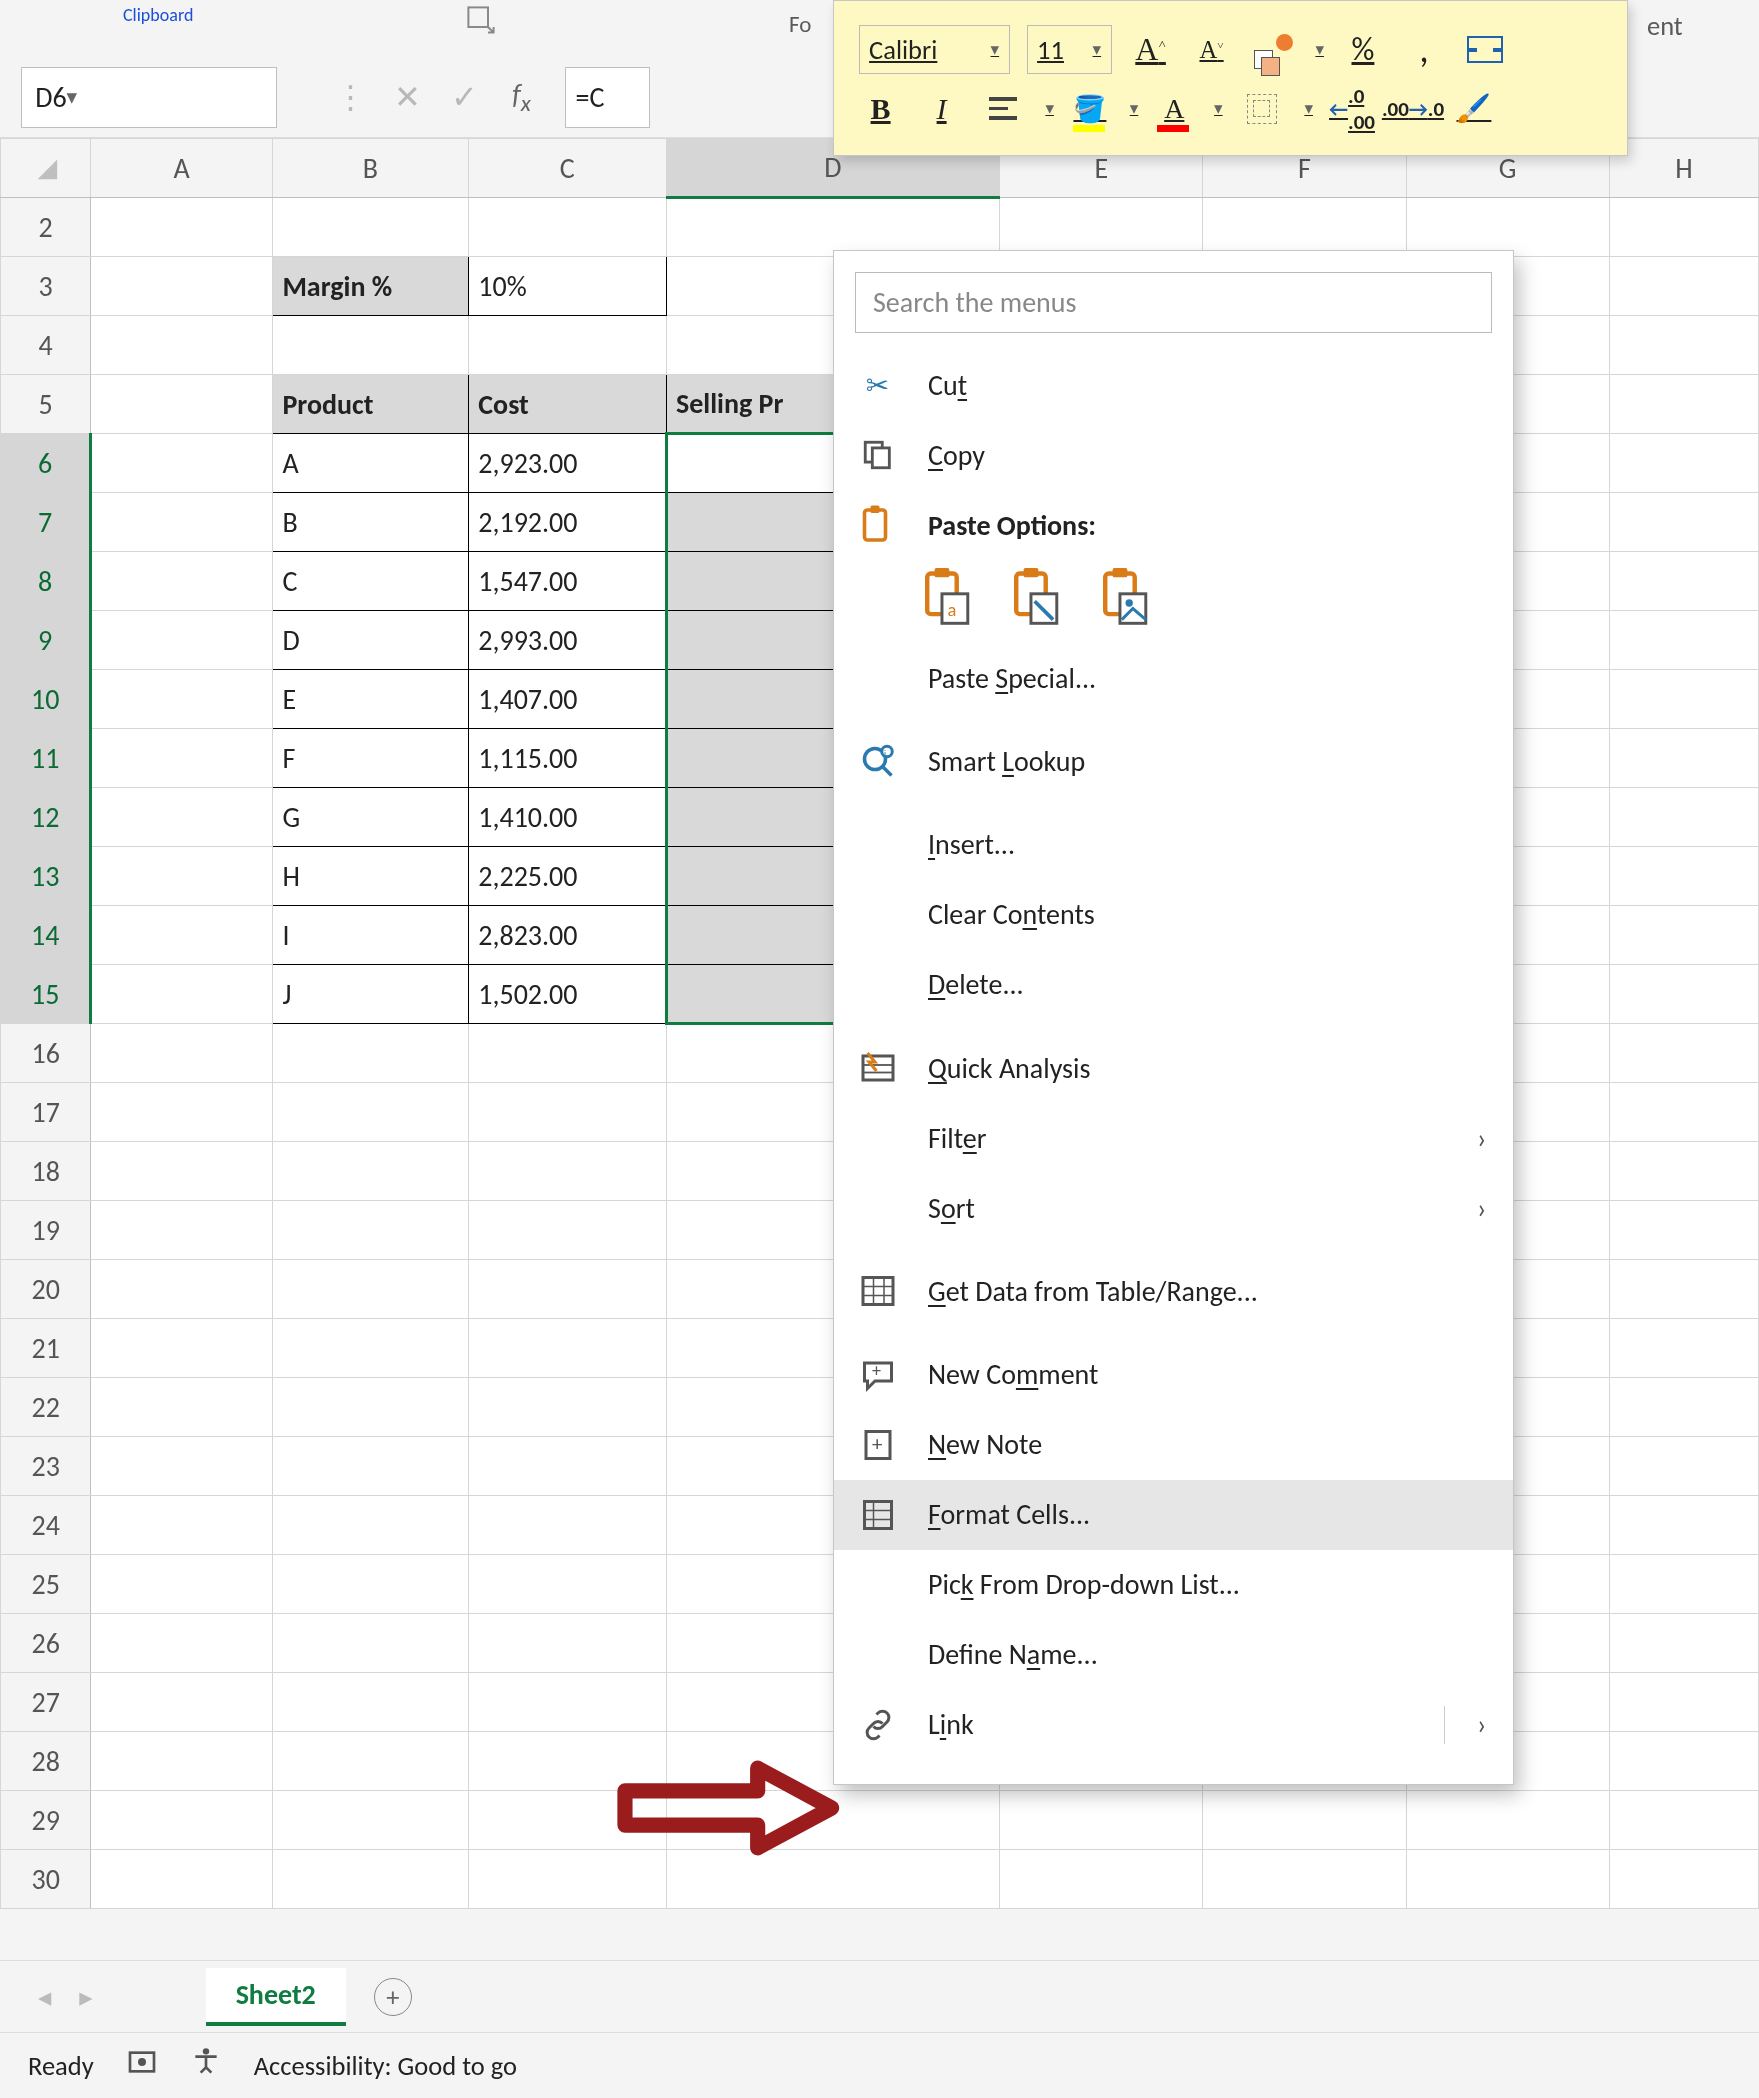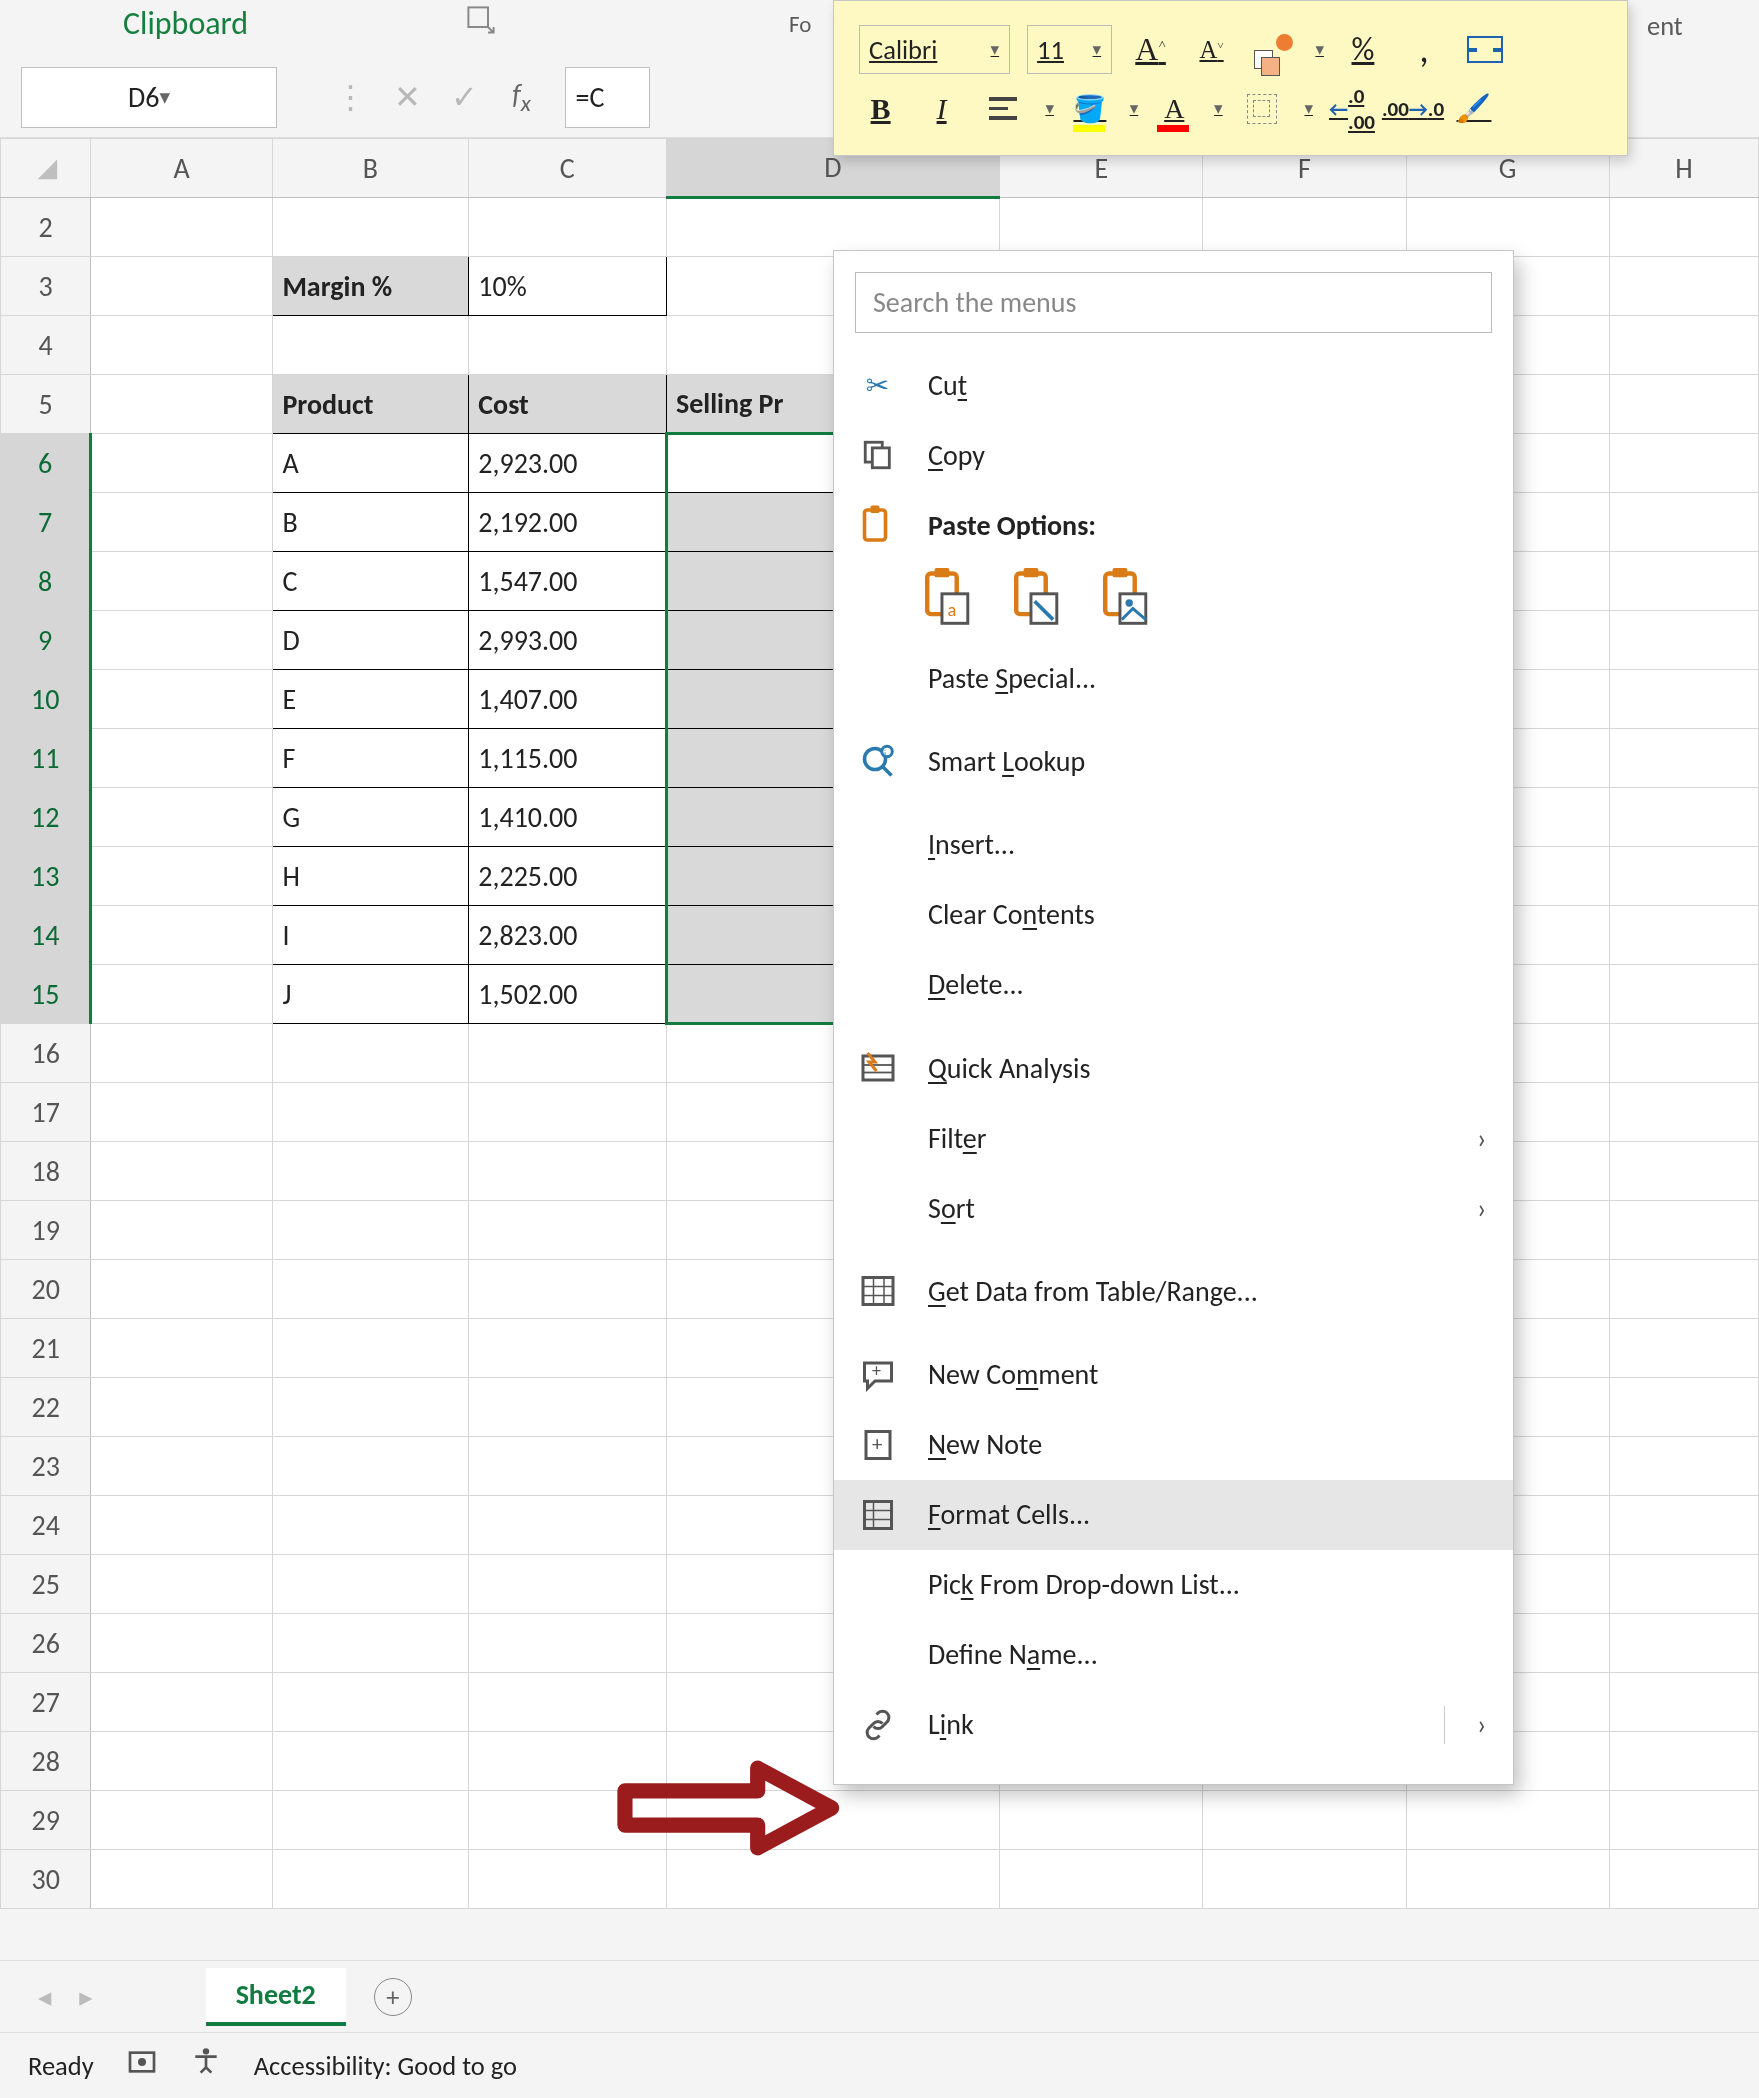--- a/index.html
+++ b/index.html
@@ -18,22 +18,22 @@
   
   .ribbon-area {
     background: #f4f4f4;
     height: 57px;
     position: relative;
   }
   .clipboard-label {
     position: absolute;
     left: 123px;
     top: 3.8px;
-    color: #15803d;
-    font-size: 32px;
+    color: #1d4ed8;
+    font-size: 18px;
   }
   .dialog-launcher {
     position: absolute;
     left: 467px;
     top: 5.7px;
     width: 28px; height: 28px;
   }
   .fo-label { position: absolute; left: 789px; top: 9.5px; color:#5a5a5a; font-size:23px;}
   .ent-label { position: absolute; left: 1647px; top: 9.5px; color:#5a5a5a; font-size:26.5px;}
 
@@ -45,21 +45,21 @@
     padding-left: 21px;
     background:#f4f4f4;
     border-bottom: 1.9px solid #ddd;
   }
   .name-box {
     width: 256px;
     height: 61px;
     border: 1.9px solid #bfbfbf;
     background: #fff;
     padding: 0 13.2px;
-    display:flex; align-items:center; justify-content:center;
+    display:flex; align-items:center; justify-content:flex-start;
     font-size: 28px;
   }
   .name-box .dd { color:#666; font-size:21px; }
   .fbar-btn { width:57px; text-align:center; color:#b8b8b8; font-size:32px; }
   .fbar-btn.check { color:#b8b8b8;}
   .fx { font-style: italic; font-size:28px; color:#666; }
   .formula-box {
     margin-left: 15px;
     height: 61px; flex: 0 0 85px;
     border:1.9px solid #bfbfbf; background:#fff;

